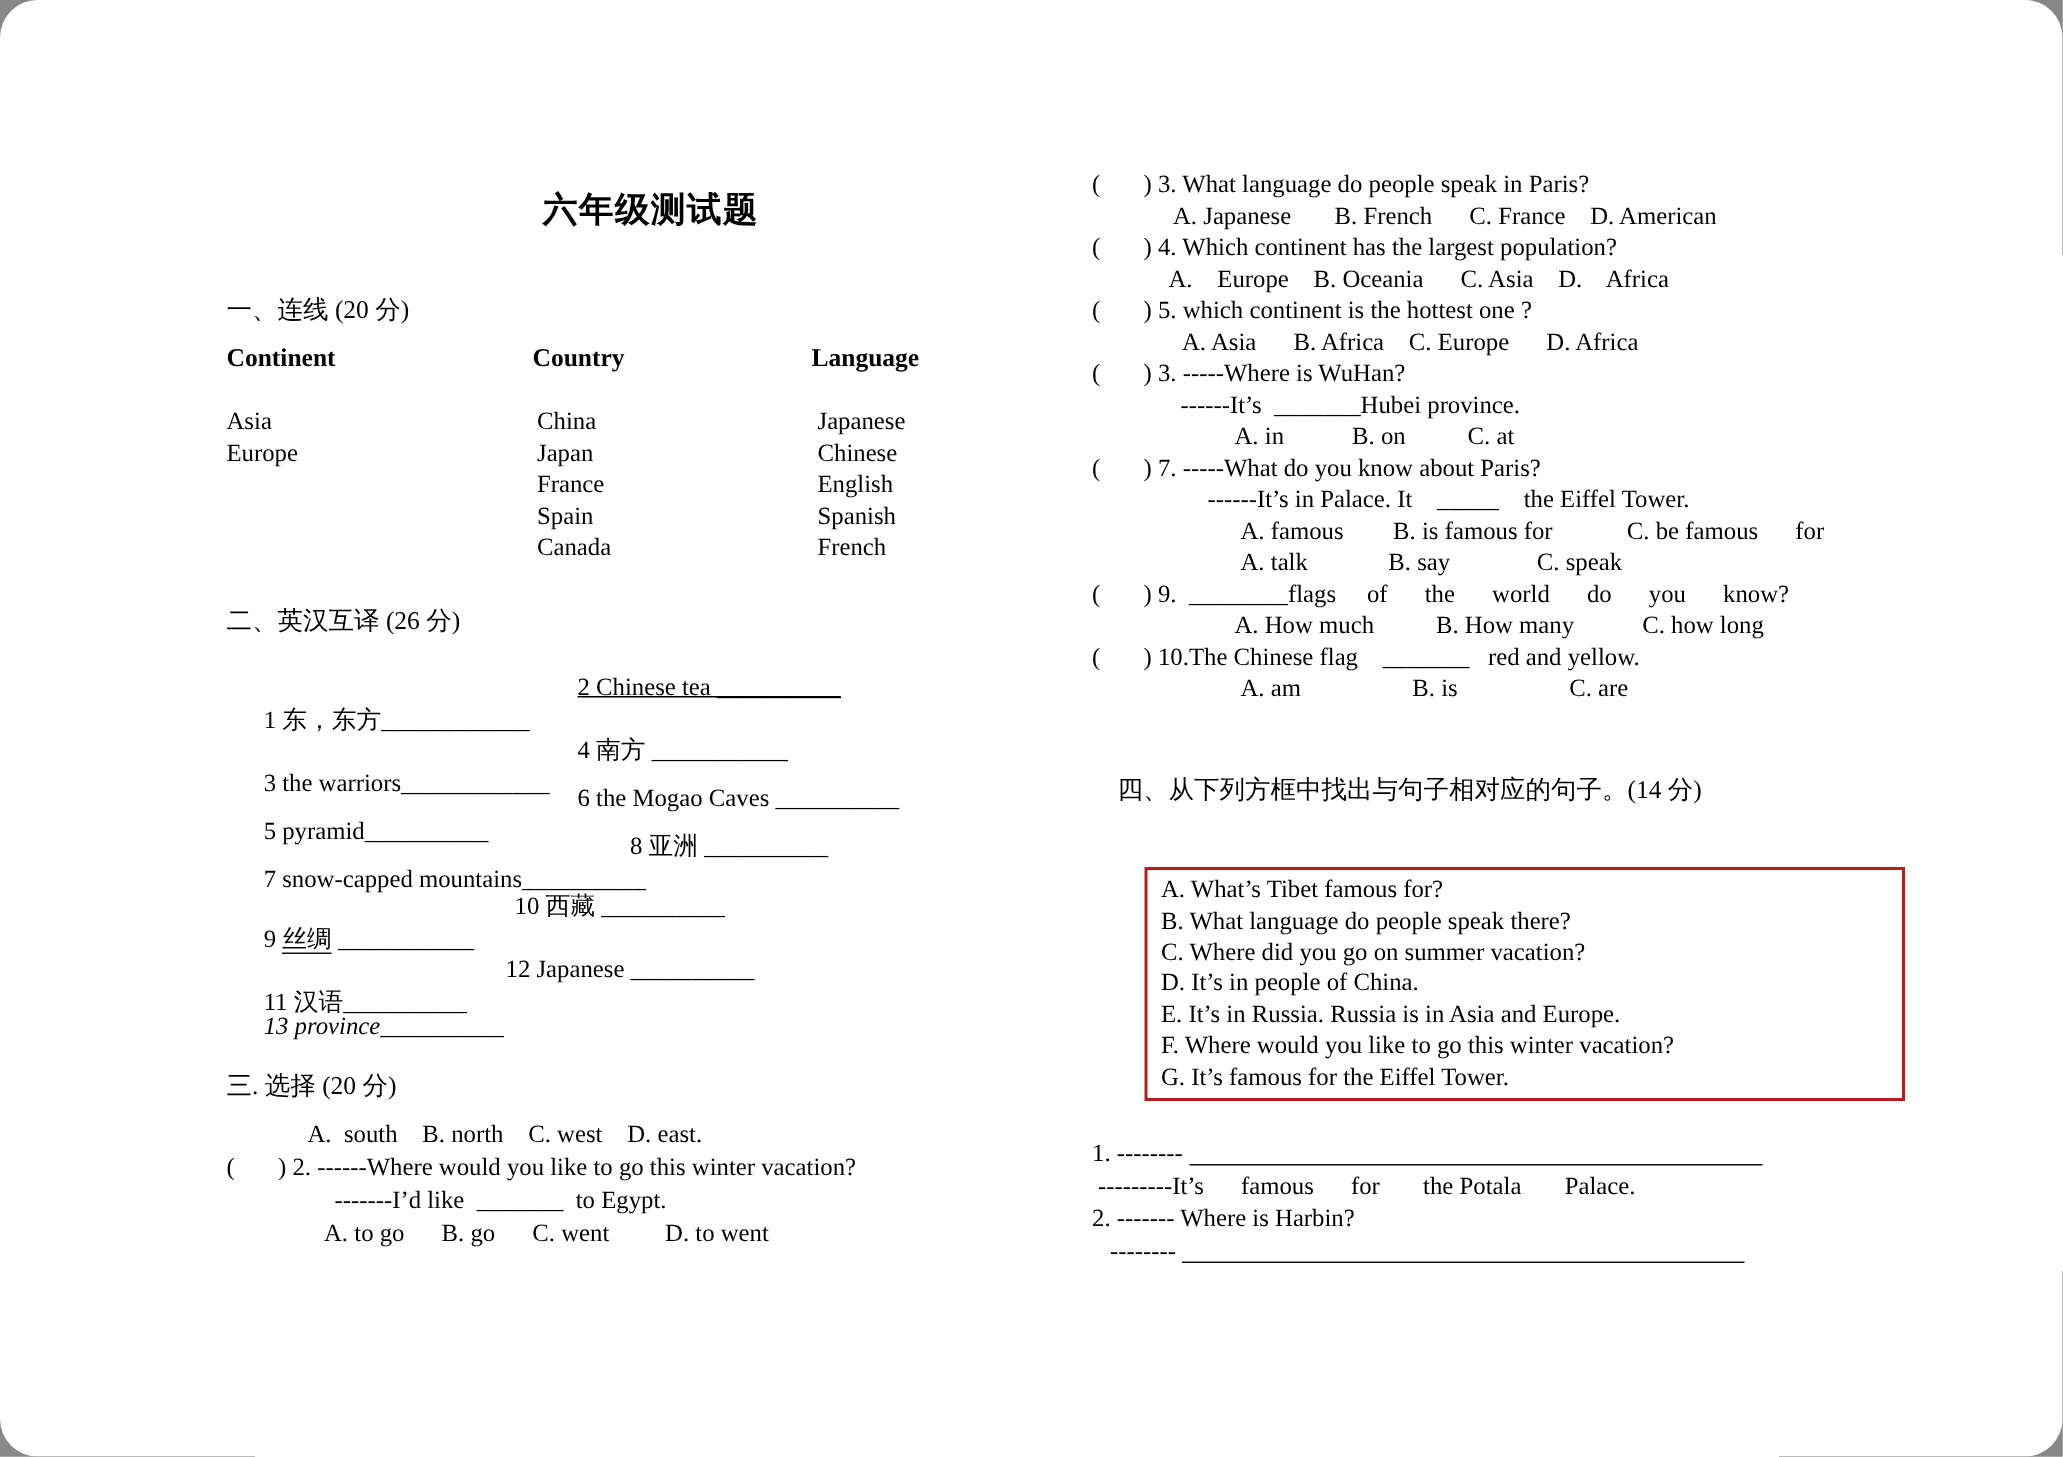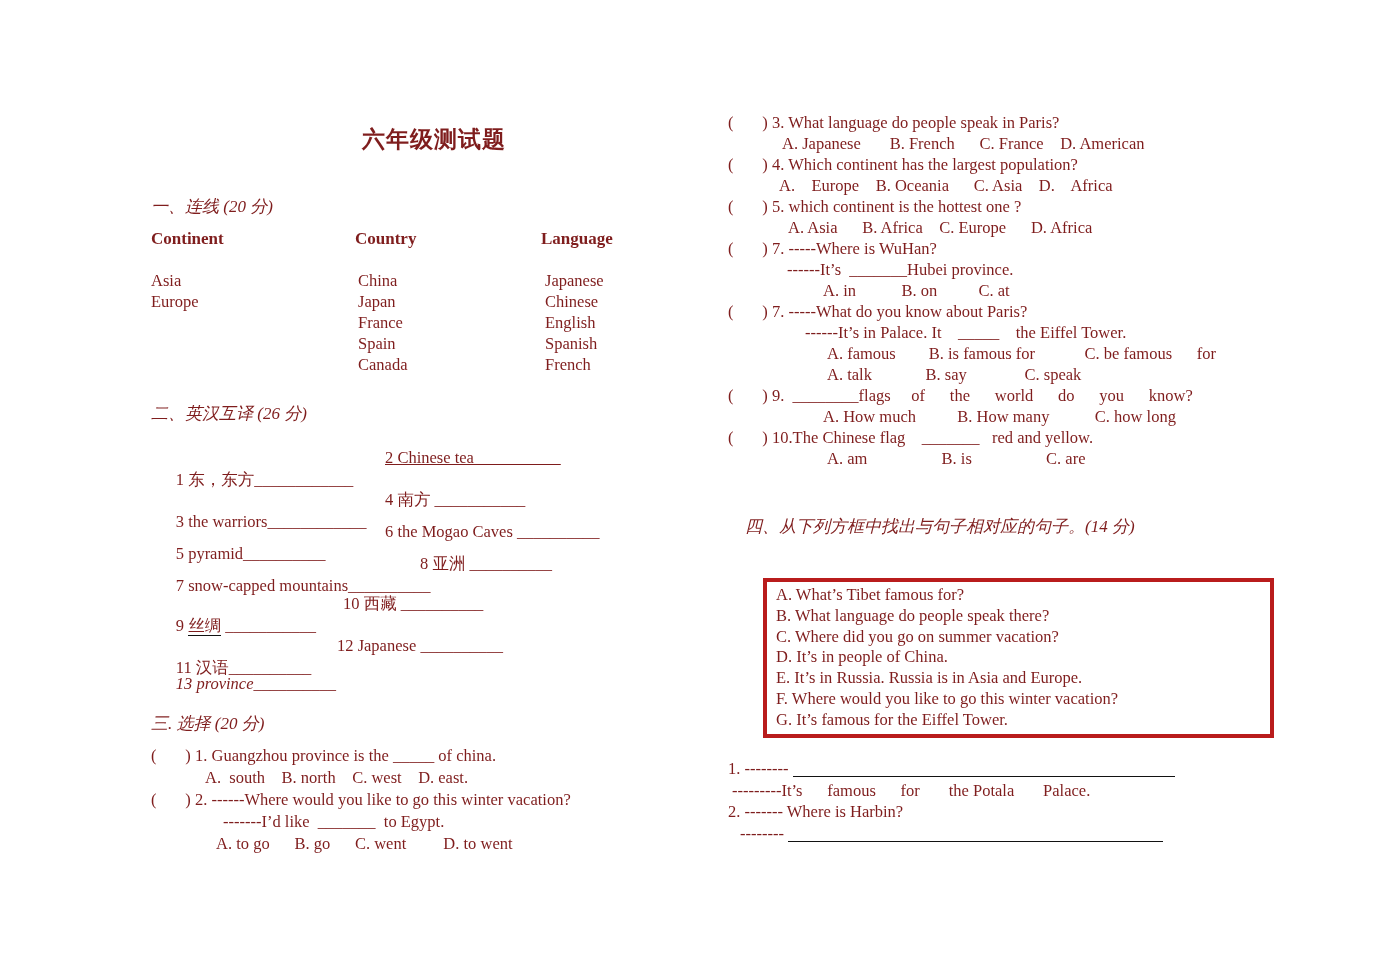--- a/index.html
+++ b/index.html
@@ -2,34 +2,35 @@
 <html><head>
 <meta charset="utf-8">
 <style>
   html,body{margin:0;padding:0;background:#888;}
   .page{
     position:relative;
     width:1375px;height:971px;
     background:#ffffff;
     font-family:"Liberation Serif","DejaVu Serif",serif;
     font-size:16.5px;
-    color:#7f1d1d;
+    color:#000000;
     overflow:hidden;
+    border-radius:25px;
   }
   .abs{position:absolute;}
   p{margin:0;white-space:pre;}
   
   .title{
     left:151px;top:125px;width:566px;
     text-align:center;
     font-family:"Liberation Sans","DejaVu Sans",sans-serif;
     font-weight:700;font-size:23px;line-height:28px;
     letter-spacing:1px;
   }
-  .sec-heading{font-size:17px;line-height:22px;font-style:italic;}
+  .sec-heading{font-size:17px;line-height:22px;}
   
   .match{left:151px;top:228px;width:566px;display:flex;}
   .match .col1{width:204px;}
   .match .col2{width:186px;}
   .match .col3{width:176px;}
   .match p{line-height:21px;}
   .match .hdr{font-weight:700;font-size:17px;}
   .match .gap{height:21px;}
   .match .col2 p.item{padding-left:3px;}
   .match .col3 p.item{padding-left:4px;}
@@ -57,21 +58,21 @@
   .in59{padding-left:59px;}
   .in65{padding-left:65px;}
   .in72{padding-left:72px;}
   .in77{padding-left:77px;}
   .in95{padding-left:95px;}
   .in99{padding-left:99px;}
   
   .s4h{left:745px;top:516px;}
   .abox{
     left:763px;top:578px;width:489px;height:149px;
-    border:4px solid #b91c1c;
+    border:2px solid #b91c1c;
     padding:3px 5px 0 9px;
   }
   .abox p{line-height:20.8px;}
   .fill p{line-height:21px;}
   .f1{left:728px;top:758px;}
   .f2{left:732px;top:780px;}
   .f3{left:728px;top:801px;}
   .f4{left:740px;top:823px;}
   .wline{display:inline-block;height:14px;border-bottom:1.6px solid #121212;vertical-align:-3px;}
   .wline.w1{width:382px;}
@@ -141,35 +142,34 @@
       <span class="b">12 Japanese __________</span>
     </div>
     <div class="s2row r7">
       <span>13 province__________</span>
     </div>
   </div>
 
   <p class="abs sec-heading" style="left:151px;top:713px;">三. 选择 (20 分)</p>
 
   <div class="abs s3left">
-    <p>(       ) 1. Guangzhou province is the _____ of china.</p>
     <p class="in54">A.  south    B. north    C. west    D. east.</p>
     <p>(       ) 2. ------Where would you like to go this winter vacation?</p>
     <p class="in72">-------I’d like  _______  to Egypt.</p>
     <p class="in65">A. to go      B. go      C. went         D. to went</p>
   </div>
 
   <div class="abs rcol">
     <p>(       ) 3. What language do people speak in Paris?</p>
     <p class="in54">A. Japanese       B. French      C. France    D. American</p>
     <p>(       ) 4. Which continent has the largest population?</p>
     <p class="in51">A.    Europe    B. Oceania      C. Asia    D.    Africa</p>
     <p>(       ) 5. which continent is the hottest one ?</p>
     <p class="in60">A. Asia      B. Africa    C. Europe      D. Africa</p>
-    <p>(       ) 7. -----Where is WuHan?</p>
+    <p>(       ) 3. -----Where is WuHan?</p>
     <p class="in59">------It’s  _______Hubei province.</p>
     <p class="in95">A. in           B. on          C. at</p>
     <p>(       ) 7. -----What do you know about Paris?</p>
     <p class="in77">------It’s in Palace. It    _____    the Eiffel Tower.</p>
     <p class="in99">A. famous        B. is famous for            C. be famous      for</p>
     <p class="in99">A. talk             B. say              C. speak</p>
     <p>(       ) 9.  ________flags     of      the      world      do      you      know?</p>
     <p class="in95">A. How much          B. How many           C. how long</p>
     <p>(       ) 10.The Chinese flag    _______   red and yellow.</p>
     <p class="in99">A. am                  B. is                  C. are</p>

